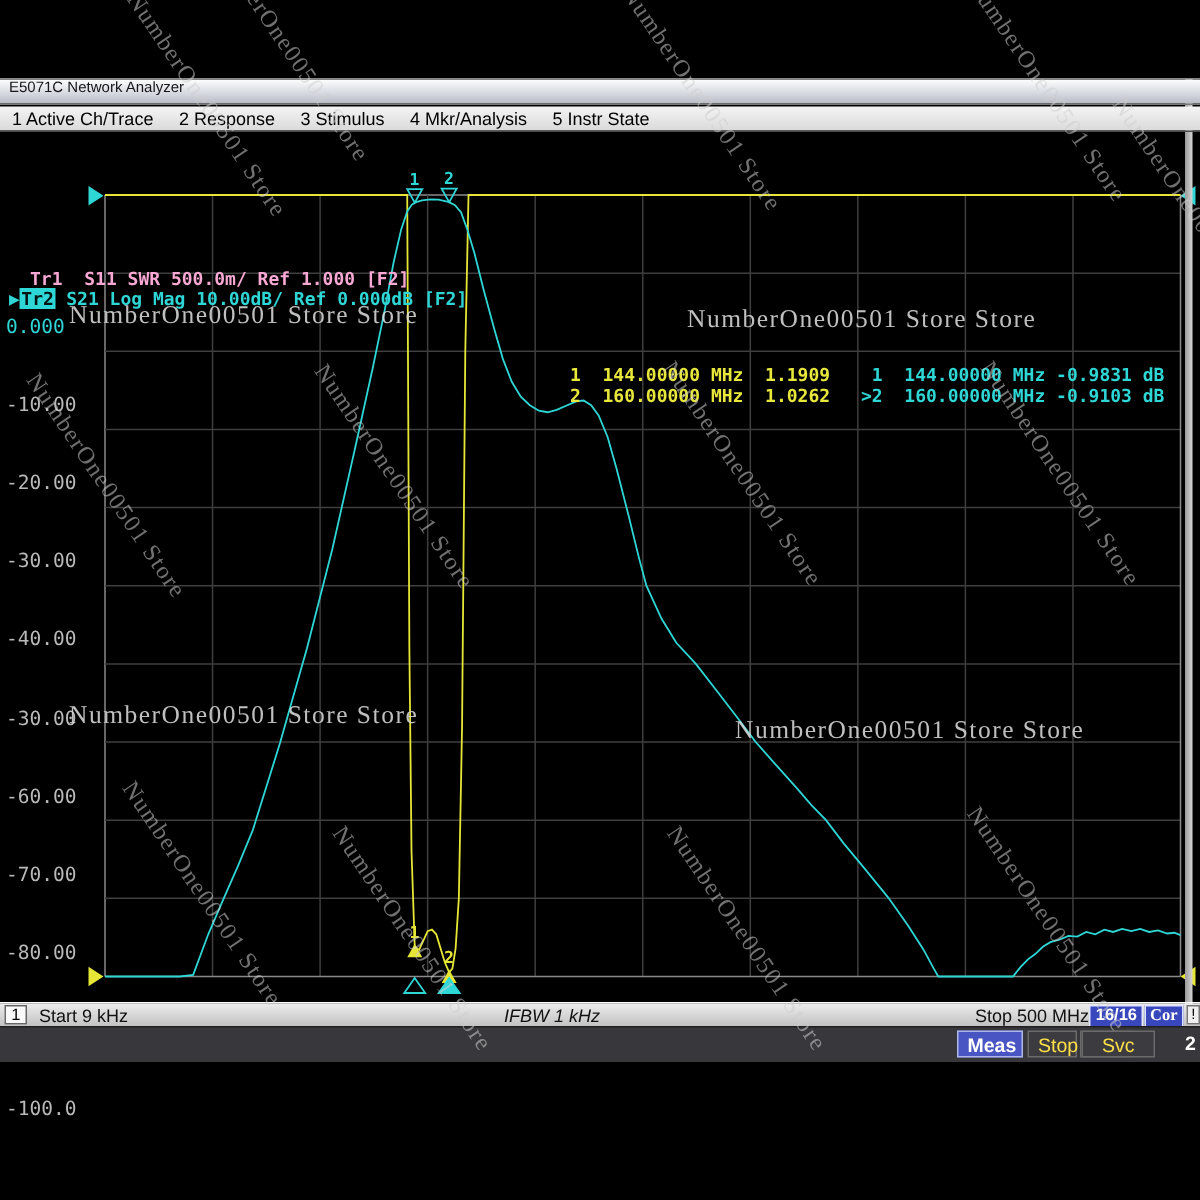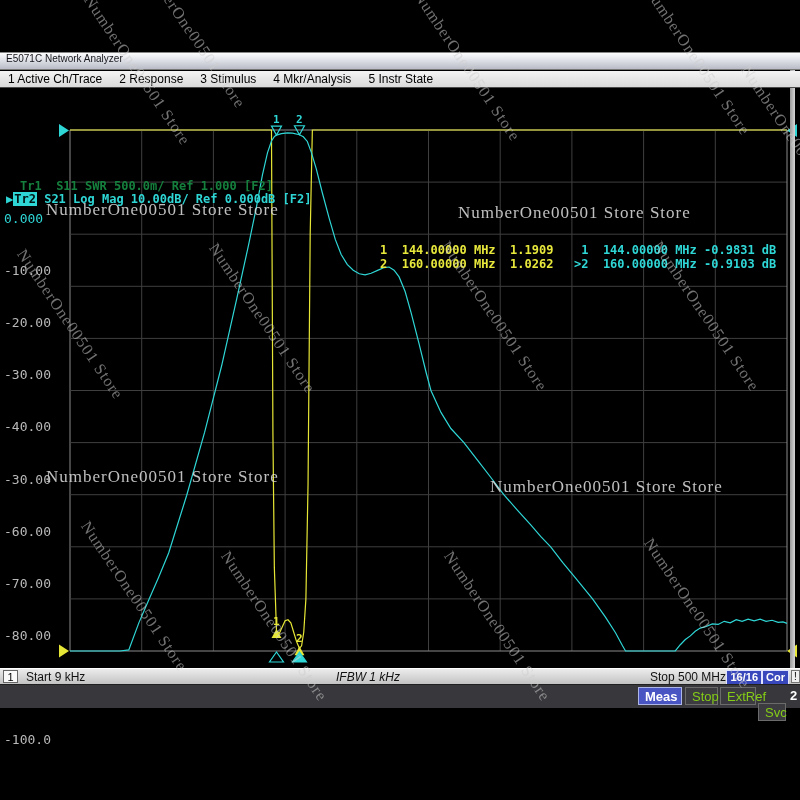--- a/index.html
+++ b/index.html
@@ -13,21 +13,21 @@
     font-size:10px;color:#15151a;z-index:20;}
   .menubar{position:absolute;left:0;top:71px;width:800px;height:17px;
     background:linear-gradient(#f4f4f4,#dadada);
     border-bottom:1px solid #4a4a4a;display:flex;align-items:center;gap:17px;
     padding-left:8px;box-sizing:border-box;font-size:12px;color:#000;z-index:20;}
   .menubar span{cursor:default;}
   .screen{position:absolute;left:0;top:88px;width:800px;height:580px;background:#000;z-index:1;}
   svg.plot{position:absolute;left:0;top:0;z-index:2;}
   .trace-row{position:absolute;font-family:"DejaVu Sans Mono",monospace;
     font-size:12px;font-weight:bold;white-space:pre;z-index:5;}
-  .tr1-row{left:20px;top:91px;color:#15803d;}
+  .tr1-row{left:20px;top:91px;color:#f9a8d4;}
   .tr2-row{left:6px;top:104px;color:#2fd6d6;}
   .tr2-chip{background:#2fd6d6;color:#001414;padding:0 1px;}
   .readout{position:absolute;font-family:"DejaVu Sans Mono",monospace;font-size:12px;
     font-weight:bold;line-height:14px;white-space:pre;z-index:5;}
   .ro-y{left:380px;top:155px;color:#e8e83c;}
   .ro-c{left:574px;top:155px;color:#2fd6d6;}
   .ylab{position:absolute;left:4px;width:54px;
     font-family:"DejaVu Sans Mono",monospace;font-size:13px;color:#b9b9b9;z-index:4;}
   .ylab.cy{color:#2fd6d6;}
   .stray2{position:absolute;left:779px;top:608px;color:#2fd6d6;z-index:4;
@@ -37,32 +37,32 @@
     background:linear-gradient(#ececec,#c0c0c0);border-top:1px solid #fff;
     font-size:12px;color:#111;z-index:20;}
   .chanbox{position:absolute;left:3px;top:1px;width:15px;height:13px;background:#fafafa;
     border:1px solid #666;text-align:center;font-size:11px;line-height:13px;color:#000;box-sizing:border-box;}
   .st-start{position:absolute;left:26px;top:1px;}
   .st-ifbw{position:absolute;left:336px;top:1px;font-style:italic;}
   .st-stop{position:absolute;right:74px;top:1px;}
   .badge{position:absolute;top:1px;height:13px;background:#3847bb;color:#fff;
     font-size:11px;font-weight:bold;line-height:13px;padding:0 3px;border:1px solid #dfe3ff;box-sizing:content-box;}
   .b-pts{right:38px;}
-  .b-cor{right:11px;}
+  .b-cor{right:11px;font-family:Liberation Serif, serif;}
   .alert{position:absolute;right:0;top:1px;width:9px;height:13px;background:#f0f0f0;
     border:1px solid #777;font-size:10px;line-height:12px;text-align:center;color:#000;box-sizing:border-box;}
   .softkeybar{position:absolute;left:0;top:684px;width:800px;height:23px;background:#38383c;
     border-top:1px solid #202020;z-index:20;font-size:13px;}
   .sk{position:absolute;top:2px;height:18px;line-height:18px;text-align:center;
-    color:#84cc16;border:1px solid #6b6b6b;background:#3b3b40;padding:0 6px;box-sizing:border-box;}
+    color:#fde047;border:1px solid #6b6b6b;background:#3b3b40;padding:0 6px;box-sizing:border-box;}
   .sk.active{background:#4a55c4;color:#fff;font-weight:bold;border:1px solid #aeb6e8;}
   .sk-meas{right:118px;width:44px;}
   .sk-stop{right:82px;width:33px;}
   .sk-ext{right:44px;width:36px;}
-  .sk-svc{right:14px;width:28px;margin-top:16px;}
+  .sk-svc{right:30px;width:49px;}
   .sk-part{position:absolute;right:0;top:2px;width:10px;height:18px;line-height:18px;
     color:#fff;font-weight:bold;overflow:hidden;}
   .rborder{position:absolute;left:790px;top:52px;width:5px;height:655px;
     background:linear-gradient(90deg,#9a9a9a,#d5d5d5);z-index:15;}
   
   .wm-layer{position:absolute;left:0;top:0;width:800px;height:800px;z-index:50;pointer-events:none;}
   .wm{position:absolute;font-family:"Liberation Serif",serif;color:rgba(205,205,205,0.55);
     font-size:16px;white-space:nowrap;letter-spacing:1px;transform-origin:0 0;transform:rotate(56deg);}
   .wmrow{position:absolute;font-family:"Liberation Serif",serif;color:rgba(218,218,218,0.88);
     font-size:17px;white-space:nowrap;letter-spacing:1px;}

